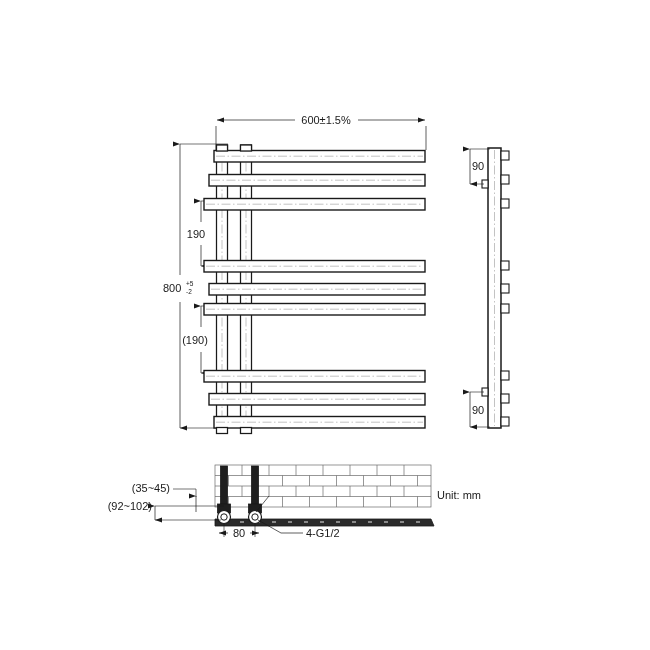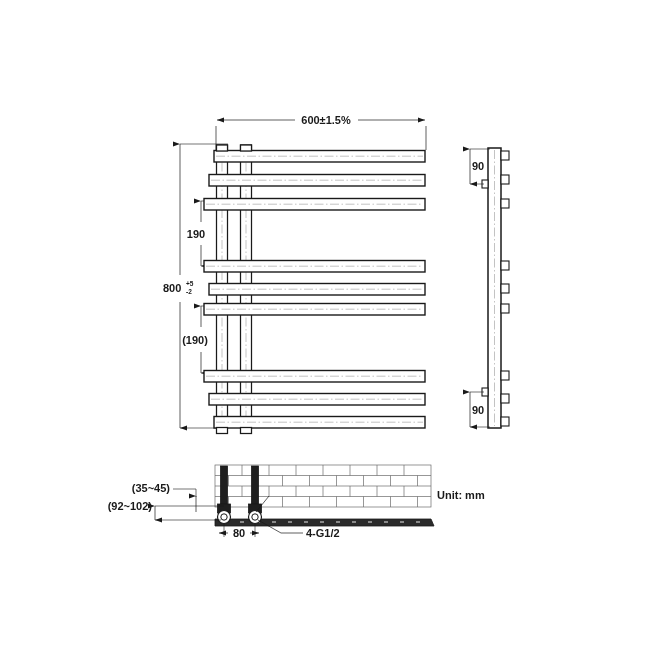--- a/index.html
+++ b/index.html
@@ -7,21 +7,20 @@
     padding: 0;
     background: #ffffff;
   }
   #sheet {
     position: relative;
     width: 650px;
     height: 650px;
     background: #ffffff;
     font-family: "Liberation Sans", sans-serif;
     overflow: hidden;
-    font-weight: bold;
   }
   #sheet svg {
     position: absolute;
     left: 0;
     top: 0;
   }
   text {
     font-family: "Liberation Sans", sans-serif;
     fill: #1a1a1a;
   }

